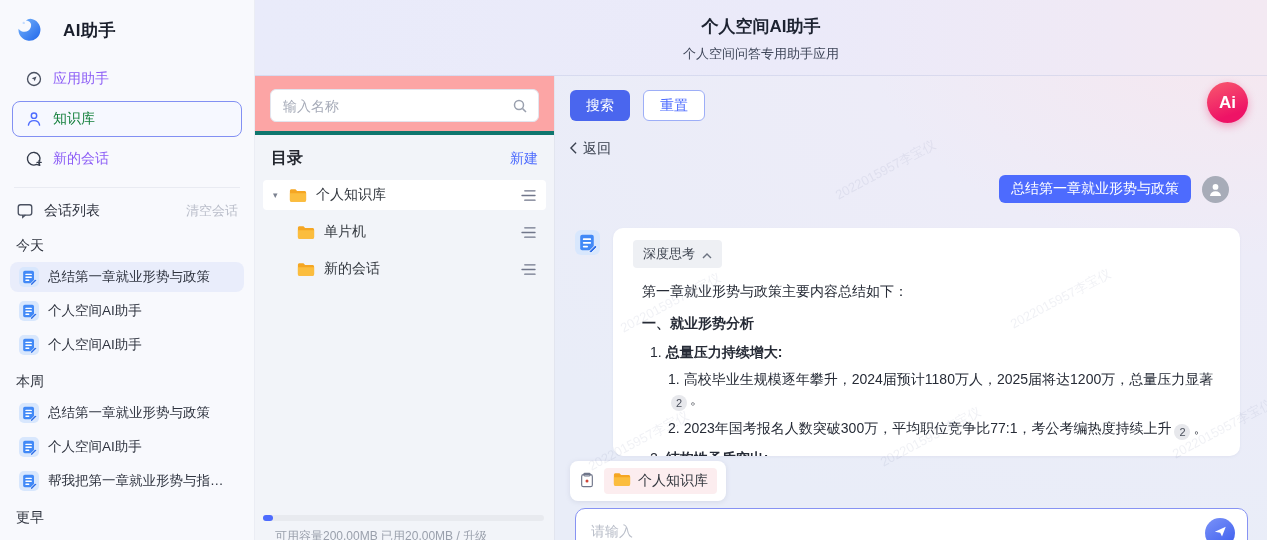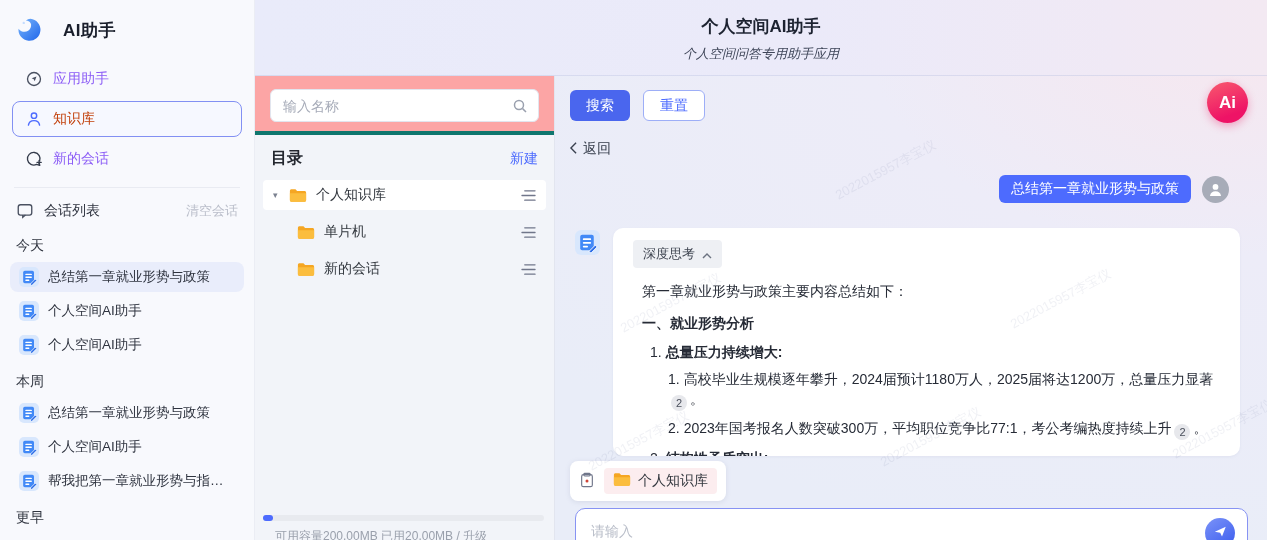--- a/index.html
+++ b/index.html
@@ -10,38 +10,38 @@
     color:#262b36; font-size:14px; background:#fff;
   }
   .app { display:flex; width:1267px; height:540px; }
 
   
   .sidebar { width:255px; flex:0 0 255px; background:#f8f9fd; border-right:1px solid #ebedf4; overflow:hidden; }
   .brand { display:flex; align-items:center; gap:20px; padding:17px 16px 13px; }
   .brand-name { font-size:17px; font-weight:800; color:#191e2b; letter-spacing:.5px; }
   .nav-item { display:flex; align-items:center; gap:10px; margin:4px 12px; padding:8px 12px;
               border-radius:8px; font-size:14px; color:#8b5cf6; border:1px solid transparent; cursor:pointer; }
-  .nav-item.active { border-color:#8290f3; color:#c2410c; background:#f6f8ff; }
+  .nav-item.active { border-color:#8290f3; color:#15803d; background:#f6f8ff; }
   .nicon { display:inline-flex; width:18px; height:18px; align-items:center; justify-content:center; }
   .sep { border-top:1px solid #e9ebf2; margin:10px 14px 6px; }
   .sessions-head { display:flex; align-items:center; gap:10px; padding:8px 16px; font-size:14px; color:#2e333f; }
   .clear { margin-left:auto; color:#b9bdc9; font-size:13px; cursor:pointer; }
   .group-label { padding:9px 16px 3px; font-size:14px; color:#2f343f; }
   .conv { display:flex; align-items:center; gap:9px; margin:4px 10px; padding:5px 9px; border-radius:8px;
           font-size:13.5px; color:#2e333f; white-space:nowrap; overflow:hidden; cursor:pointer; }
   .conv.active { background:#e9edfb; }
   .conv .txt { overflow:hidden; text-overflow:ellipsis; }
 
   
   .main { flex:1; min-width:0; display:flex; flex-direction:column; }
   .banner { height:76px; flex:0 0 76px; text-align:center; padding-top:15px;
             background:linear-gradient(90deg,#e9ebfa 0%,#ebeaf9 55%,#f0e9f5 85%,#f3e9f2 100%);
             border-bottom:1px solid rgba(180,188,220,.35); }
   .banner .title { font-size:17px; font-weight:800; color:#1c2230; }
-  .banner .subtitle { margin-top:7px; font-size:13px; color:#3f4659;font-style:italic; }
+  .banner .subtitle { margin-top:7px; font-size:13px; color:#3f4659; }
   .workspace { flex:1; display:flex; min-height:0; }
 
   
   .explorer { width:300px; flex:0 0 300px; background:#f2f4f9; border-right:1px solid #e2e5ef; position:relative; overflow:hidden; }
   .explorer-search { height:59px; background:#fca5a5; border-bottom:4px solid #0f766e; padding:13px 15px; }
   .searchbox { position:relative; height:33px; background:#fff; border:1px solid #e2e5ee; border-radius:6px; }
   .searchbox input { width:100%; height:100%; border:none; outline:none; background:transparent;
                      padding:0 34px 0 12px; font-size:14px; font-family:inherit; color:#333; }
   .searchbox input::placeholder { color:#a6abb8; }
   .searchbox .mag { position:absolute; right:10px; top:8px; }

